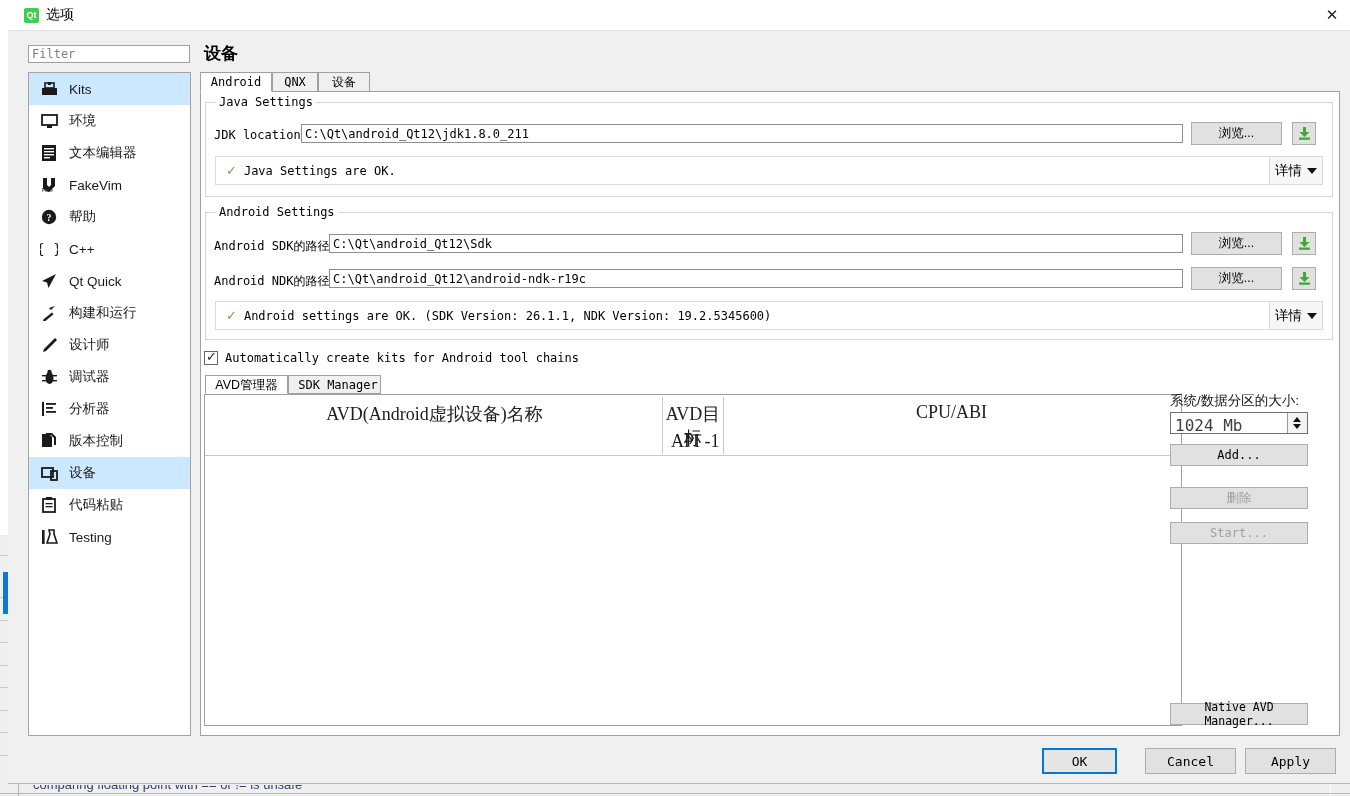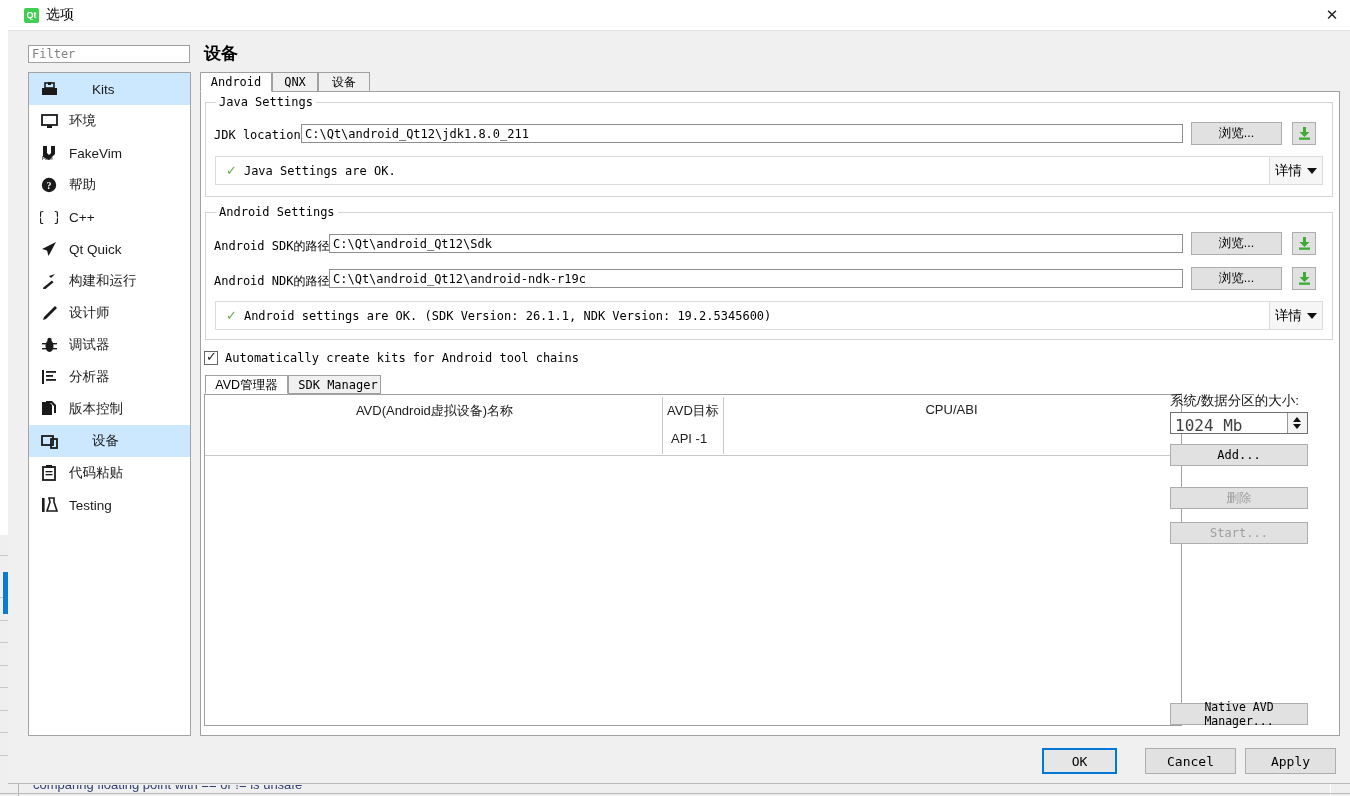--- a/index.html
+++ b/index.html
@@ -97,21 +97,21 @@
   
   #sidebar {
     position: absolute; left: 20px; top: 72px; width: 163px; height: 664px;
     background: #ffffff; border: 1px solid #a4a4a4; box-sizing: border-box;
     overflow: hidden;
   }
   .side-item {
     position: relative; height: 32px; display: flex; align-items: center;
     padding-left: 9px; box-sizing: border-box;
   }
-  .side-item.selected { background: #cce8ff; gap: 23px; }
+  .side-item.selected { background: #cce8ff; }
   .side-ico {
     width: 22px; height: 20px; margin-right: 9px;
     display: flex; align-items: center; justify-content: center;
     flex: 0 0 22px;
   }
   .side-lbl { font-size: 13.5px; color: #1a1a1a; }
 
   
   #page-title {
     position: absolute; left: 196px; top: 42px;
@@ -219,21 +219,21 @@
   #avd-table {
     position: absolute; left: 196px; top: 394px; width: 978px; height: 332px;
     background: #ffffff; border: 1px solid #a0a0a0; box-sizing: border-box;
   }
   #avd-header {
     position: absolute; left: 0; top: 0; width: 100%; height: 61px;
     border-bottom: 1px solid #c8c8c8; box-sizing: border-box;
   }
   .hcell {
     position: absolute; top: 0; height: 60px; box-sizing: border-box;
-    font-size: 13px; color: #202020;
+    font-size: 18px; color: #202020; font-family: Liberation Serif, serif;
   }
   .hcell .h1 { position: absolute; top: 7px; width: 100%; text-align: center; }
   .hcell .h2 { position: absolute; top: 36px; left: 8px; }
   .hsep { position: absolute; top: 2px; width: 1px; height: 57px; background: #c8c8c8; }
   #avd-left-edge { position: absolute; left: 1px; top: 61px; width: 2px; height: 269px; background: #ffffff; }
 
   
   #right-panel {
     position: absolute; left: 1161px; top: 392px; width: 140px; height: 334px;
   }
@@ -329,20 +329,32 @@
     <div class="side-item">
       <span class="side-ico">
         <svg width="17" height="15" viewBox="0 0 17 15">
             <rect x="1" y="1" width="15" height="10" fill="none" stroke="#1a1a1a" stroke-width="1.8"></rect>
             <rect x="6" y="11" width="5" height="3" fill="#1a1a1a"></rect>
           </svg>
       </span>
       <span class="side-lbl">环境</span>
     </div>
 
+    <div class="side-item">
+      <span class="side-ico">
+        <svg width="14" height="16" viewBox="0 0 14 16">
+            <rect x="0" y="0" width="14" height="16" fill="#1a1a1a"></rect>
+            <rect x="2" y="3" width="10" height="1.4" fill="#fff"></rect>
+            <rect x="2" y="6" width="10" height="1.4" fill="#fff"></rect>
+            <rect x="2" y="9" width="10" height="1.4" fill="#fff"></rect>
+            <rect x="2" y="12" width="6" height="1.4" fill="#fff"></rect>
+          </svg>
+      </span>
+      <span class="side-lbl">文本编辑器</span>
+    </div>
 
     <div class="side-item">
       <span class="side-ico">
         <svg width="17" height="16" viewBox="0 0 17 16">
             <path d="M2 1 L2 12 L8 15 L14 9 L14 1 L10 1 L10 8 L8 10 L6 8 L6 1 Z" fill="#1a1a1a"></path>
             <text x="1" y="15" font-size="5" fill="#1a1a1a" font-family="sans-serif">Fake</text>
           </svg>
       </span>
       <span class="side-lbl">FakeVim</span>
     </div>

